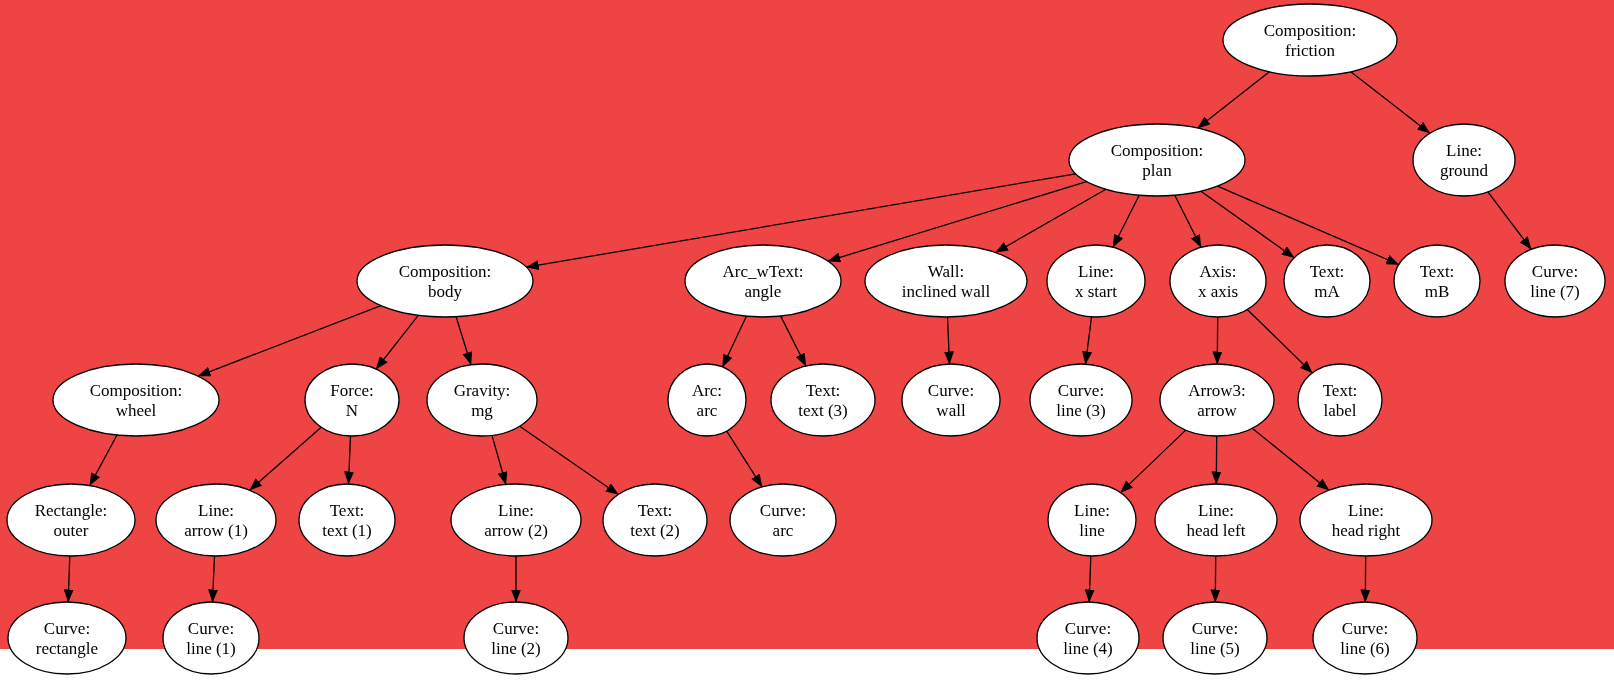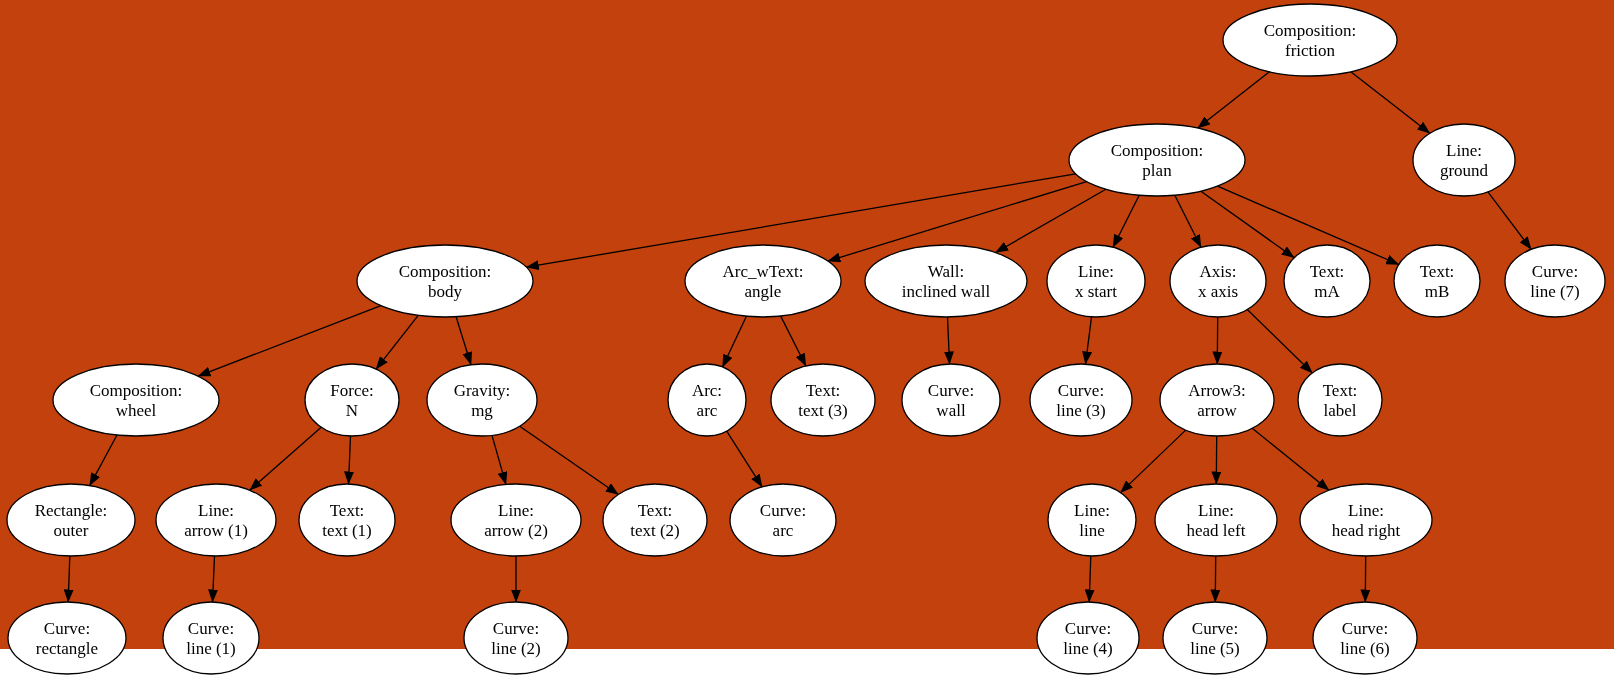--- a/index.html
+++ b/index.html
@@ -7,21 +7,21 @@
     padding: 0;
     background: #ffffff;
     width: 1614px;
     height: 681px;
     overflow: hidden;
   }
   #canvas-wrap {
     position: relative;
     width: 1614px;
     height: 649px;
-    background: #c2410c;
+    background: #ef4444;
   }
   svg {
     display: block;
   }
   .node-ellipse {
     fill: #ffffff;
     stroke: #000000;
     stroke-width: 1.3;
   }
   .node-label {

